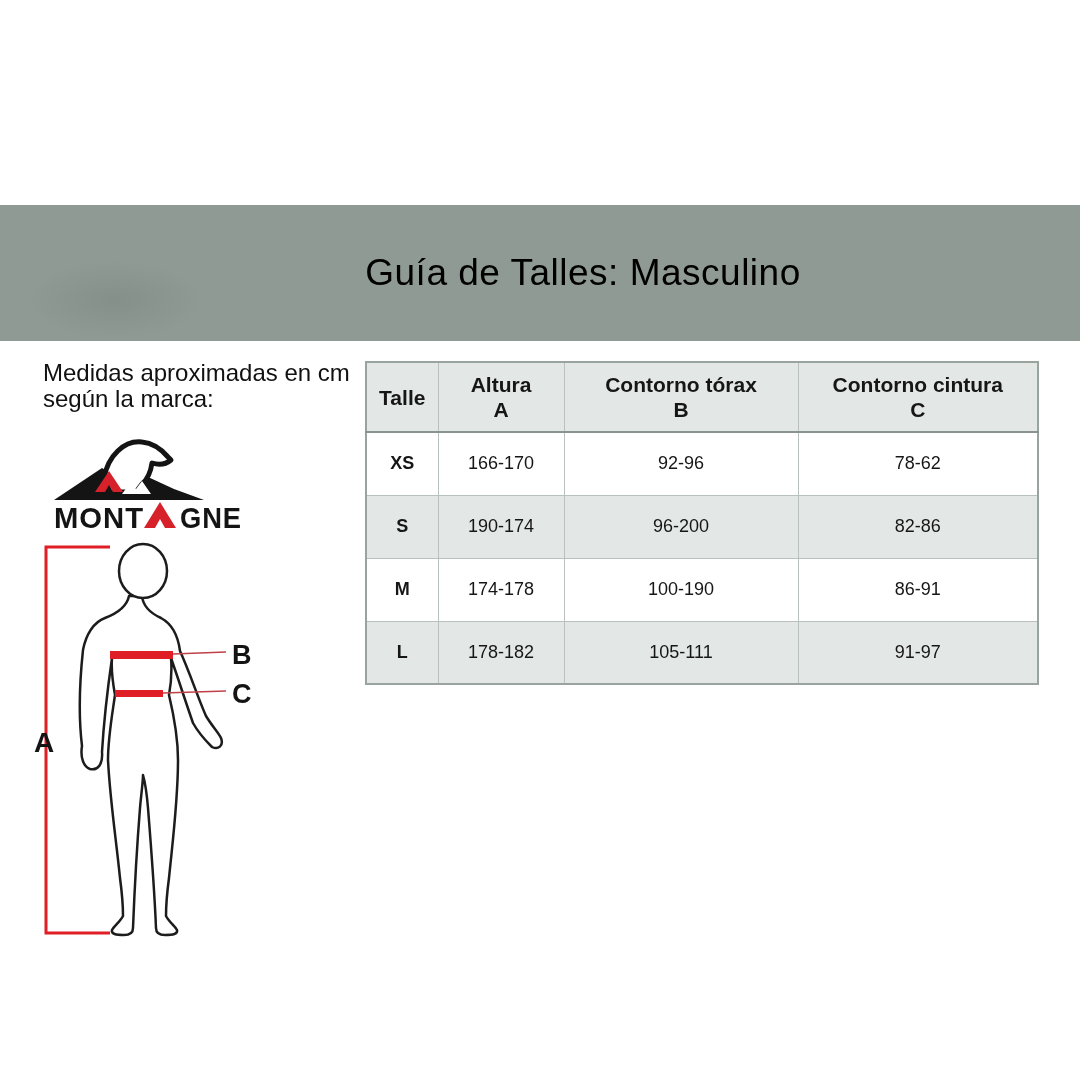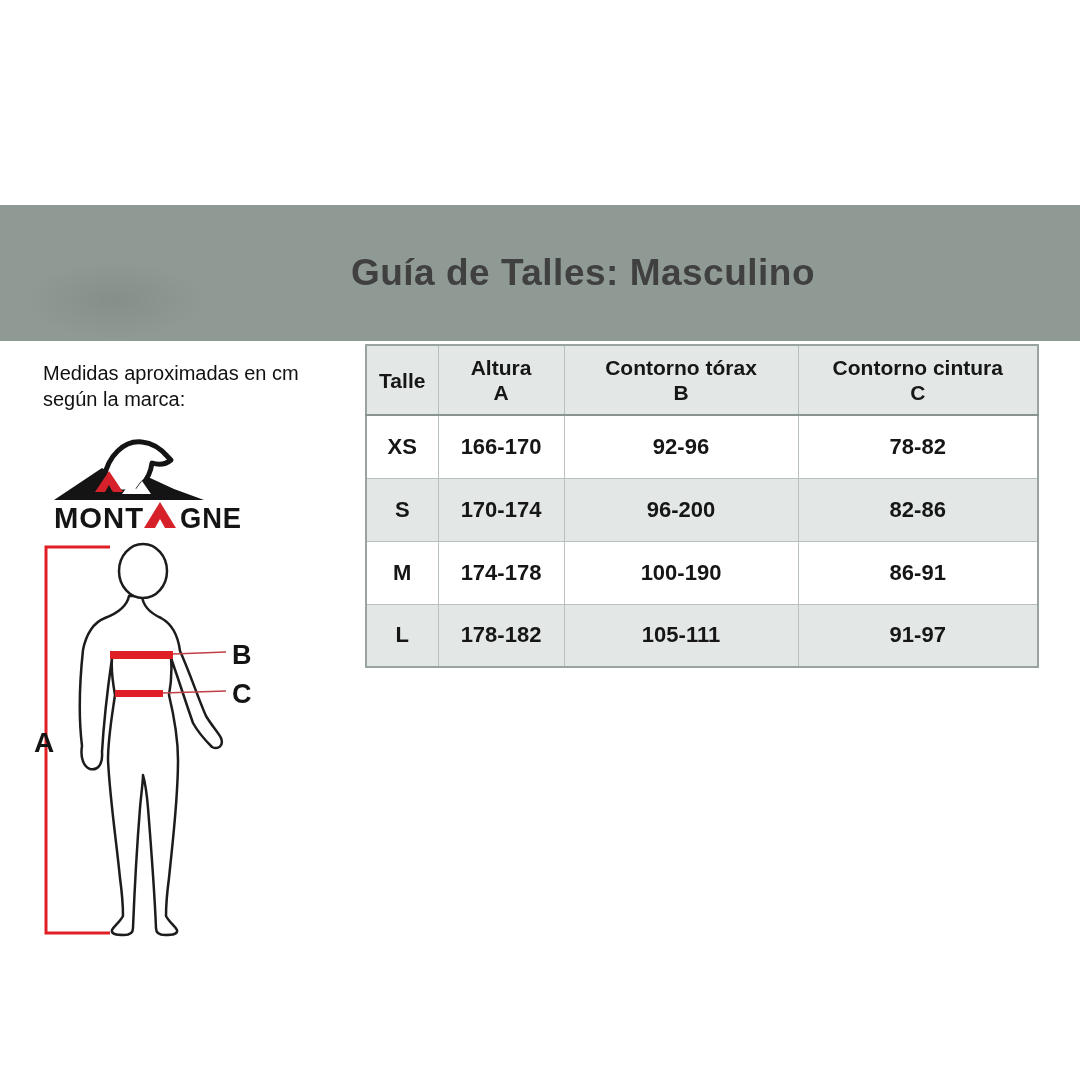--- a/index.html
+++ b/index.html
@@ -14,41 +14,41 @@
   *{margin:0;padding:0;box-sizing:border-box;}
   html,body{background:#fff;}
   body{font-family:"Liberation Sans", sans-serif;color:var(--ink);}
   .canvas{position:relative;width:1080px;height:1080px;background:#ffffff;overflow:hidden;}
 
   
   .banner{position:absolute;left:0;top:205px;width:1080px;height:136px;background:var(--band);
           display:flex;align-items:center;justify-content:center;}
   .banner-smudge{position:absolute;left:25px;top:55px;width:180px;height:80px;border-radius:50%;
           background:radial-gradient(ellipse at center, rgba(0,0,0,0.07), rgba(0,0,0,0) 70%);}
-  .banner-title{font-size:37px;font-weight:bold;color:#404040;letter-spacing:.5px;padding-left:86px;}
+  .banner-title{font-size:37px;font-weight:normal;color:#000000;letter-spacing:.5px;padding-left:86px;}
 
   
-  .intro{position:absolute;left:43px;top:360px;font-size:20px;line-height:26px;color:#111;}
+  .intro{position:absolute;left:43px;top:360px;font-size:24px;line-height:26px;color:#111;}
   .intro .b{font-weight:normal;}
 
   
   .logo{position:absolute;left:52px;top:436px;width:192px;height:100px;}
   .figure{position:absolute;left:28px;top:538px;width:250px;height:412px;}
 
   
-  table.sizes{position:absolute;left:365px;top:344px;width:672px;border-collapse:collapse;table-layout:fixed;
+  table.sizes{position:absolute;left:365px;top:361px;width:672px;border-collapse:collapse;table-layout:fixed;
               border:2px solid var(--outer-c);}
   table.sizes th, table.sizes td{border:1px solid var(--border-c);text-align:center;vertical-align:middle;
-              font-size:22px;color:var(--ink);}
+              font-size:18px;color:var(--ink);}
   table.sizes thead th{height:70px;background:var(--stripe);font-weight:bold;font-size:21px;line-height:25px;
               border-bottom:2px solid #8a948f;}
   table.sizes tbody tr{height:63px;background:#ffffff;}
   table.sizes tbody tr:nth-child(even){background:var(--stripe);}
   table.sizes tbody th{font-weight:bold;}
-  table.sizes tbody td{font-weight:bold;}
+  table.sizes tbody td{font-weight:normal;}
   .col-sub{font-weight:bold;}
 
   svg text{font-family:"Liberation Sans", sans-serif;}
 </style>
 </head>
 <body>
 
 <div class="canvas">
 
   <div class="banner">
@@ -150,25 +150,25 @@
             <div class="col-label">Contorno cintura</div>
             <div class="col-sub">C</div>
           </th>
         </tr>
     </thead>
     <tbody>
         <tr>
           <th>XS</th>
           <td>166-170</td>
           <td>92-96</td>
-          <td>78-82</td>
+          <td>78-62</td>
         </tr>
         <tr>
           <th>S</th>
-          <td>170-174</td>
+          <td>190-174</td>
           <td>96-200</td>
           <td>82-86</td>
         </tr>
         <tr>
           <th>M</th>
           <td>174-178</td>
           <td>100-190</td>
           <td>86-91</td>
         </tr>
         <tr>

